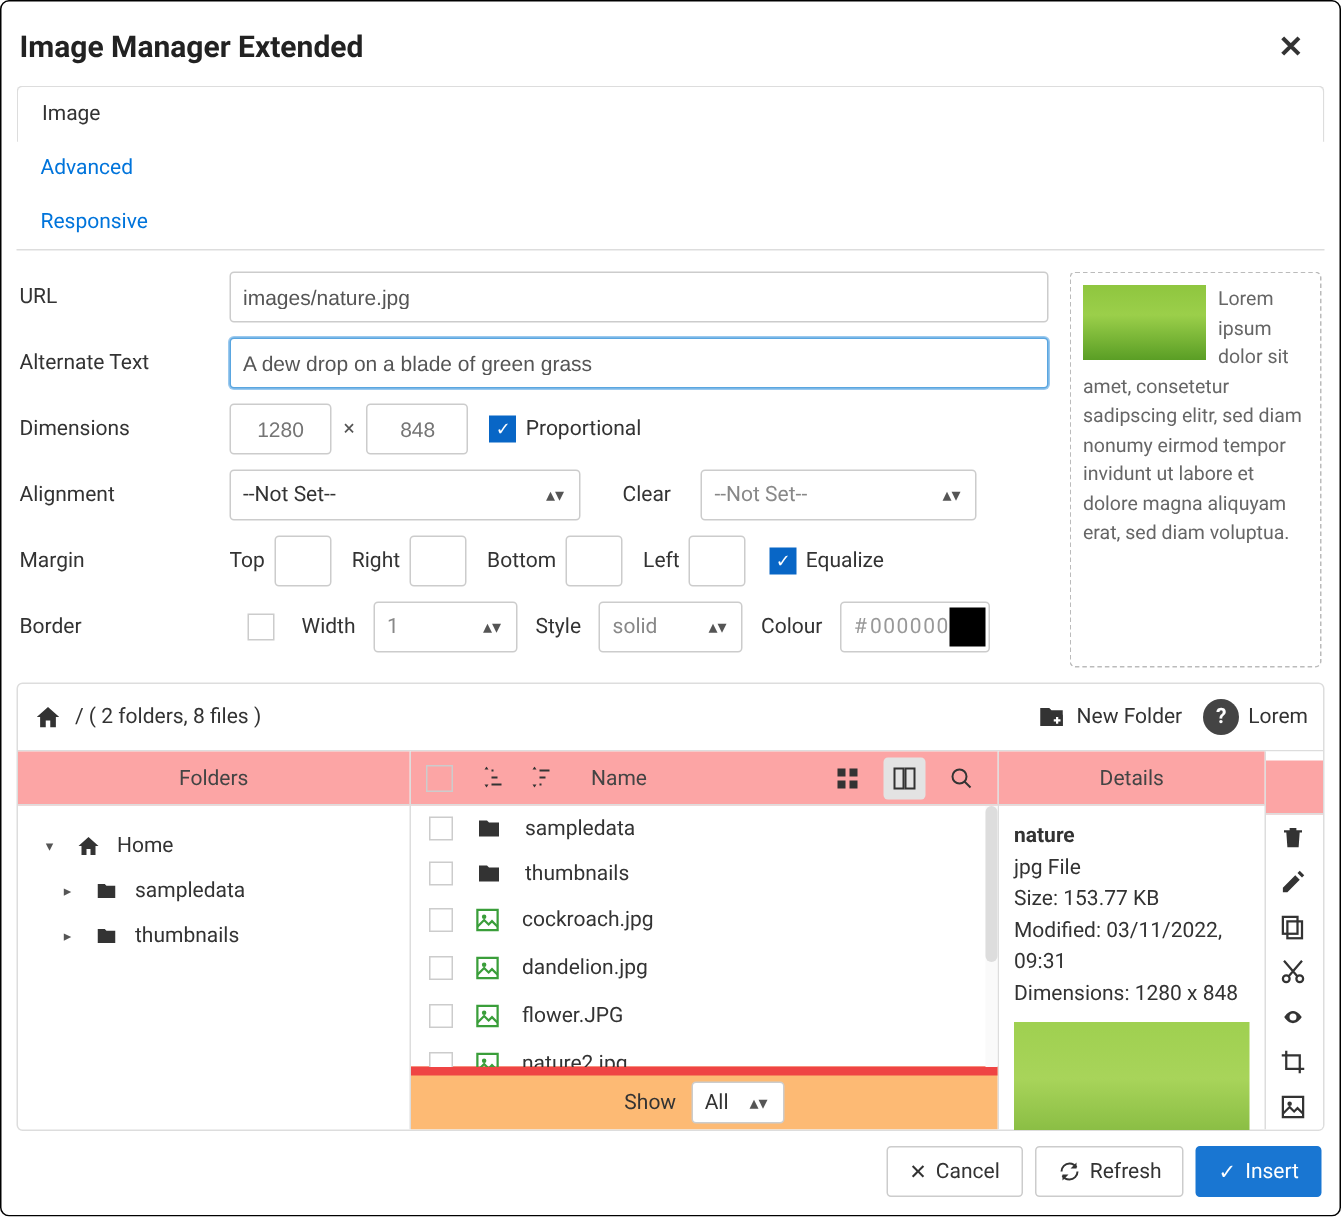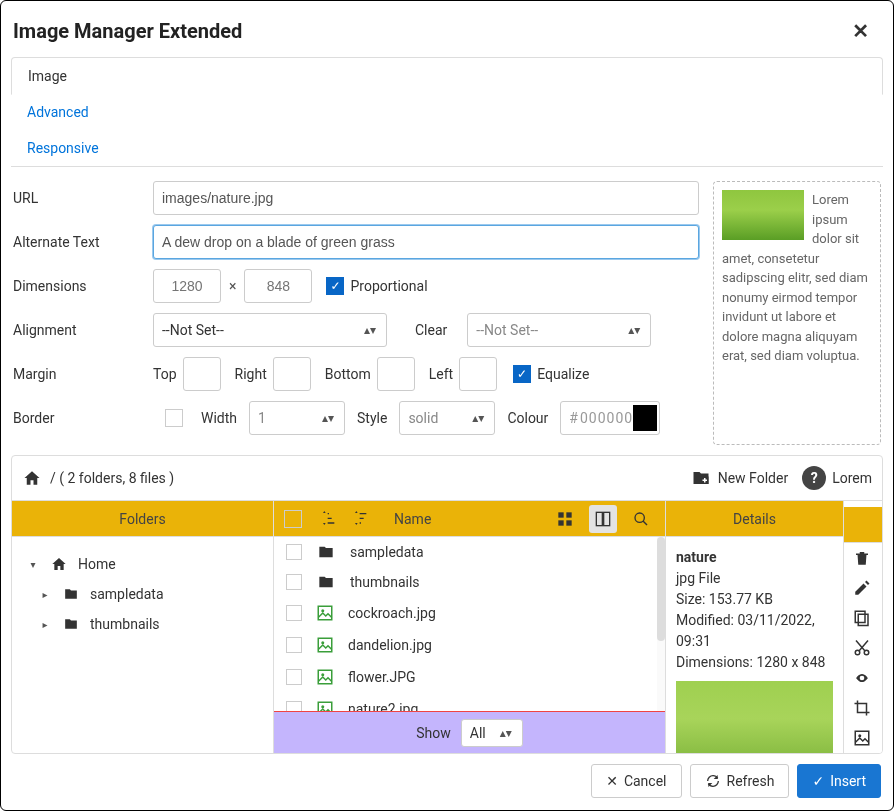--- a/index.html
+++ b/index.html
@@ -32,41 +32,41 @@
   .color-swatch { width: 26px; height: 26px; background: #000; display: inline-block; vertical-align: middle; margin-left: -2px; }
   .preview { width: 168px; border: 1px dashed #bbb; border-radius: 4px; padding: 8px; font-size: 13px; color: #666; line-height: 1.5; }
   .preview-img { width: 82px; height: 50px; background: linear-gradient(to bottom, #8fc63f 0%, #9bcf4a 40%, #5a9e25 100%); display: inline-block; float: left; margin: 0 8px 2px 0; }
   .browser { border: 1px solid #ddd; margin: 6px 10px 0 10px; flex: 1; display: flex; flex-direction: column; min-height: 0; border-radius: 4px; overflow: hidden; }
   .crumb-bar { display: flex; align-items: center; padding: 10px 10px; border-bottom: 1px solid #ddd; font-size: 14px; }
   .crumb-bar .home-ic { margin-right: 8px; }
   .crumb-bar .spacer { flex: 1; }
   .crumb-btn { display: flex; align-items: center; gap: 6px; margin-left: 14px; cursor: pointer; }
   .help-ic { width: 24px; height: 24px; border-radius: 50%; background: #444; color: #fff; display: inline-flex; align-items: center; justify-content: center; font-weight: bold; font-size: 14px; }
   .browser-cols { flex: 1; display: flex; min-height: 0; }
-  .col-head { background: #eab308; border-bottom: 1px solid #ddd; height: 36px; display: flex; align-items: center; padding: 0 10px; color: #444; font-size: 14px; }
+  .col-head { background: #fca5a5; border-bottom: 1px solid #ddd; height: 36px; display: flex; align-items: center; padding: 0 10px; color: #444; font-size: 14px; }
   .col { border-right: 1px solid #ddd; display: flex; flex-direction: column; }
   .col.folders { width: 262px; }
   .col.files { flex: 1; position: relative; min-width: 0; }
   .col.details { width: 178px; }
   .col.actions { width: 38px; border-right: none; background: #fff; }
   .folders-body { padding: 12px 8px; }
   .tree-item { display: flex; align-items: center; gap: 10px; padding: 7px 6px; font-size: 14px; }
   .tree-item .caret { width: 14px; text-align: center; color: #555; font-size: 10px; }
   .files-head { justify-content: flex-start; gap: 10px; }
   .files-head .sort { margin-left: 4px; }
   .files-head .name-lbl { margin-left: 14px; flex: 1; }
   .view-btn { width: 28px; height: 28px; display: inline-flex; align-items: center; justify-content: center; border-radius: 3px; cursor: pointer; }
   .view-btn.active { background: #e3e3e3; }
   .file-row { display: flex; align-items: center; gap: 14px; padding: 7px 12px; font-size: 14px; }
   .file-row.selected { background: #cfe8f8; font-weight: 700; }
   .file-row .cb { width: 16px; height: 16px; border: 1px solid #ccc; display: inline-block; flex-shrink: 0; background: #fff; }
   .file-row.selected .cb { background: #0866c6; border-color: #0866c6; position: relative; }
   .file-row.selected .cb::after { content: "✓"; color: #fff; font-size: 12px; position: absolute; left: 1px; top: -2px; }
   .files-body { flex: 1; overflow: auto; }
-  .files-footer { border-top: 1px solid #ef4444; height: 42px; display: flex; align-items: center; justify-content: center; gap: 10px; background: #c4b5fd; }
+  .files-footer { border-top: 6px solid #ef4444; height: 42px; display: flex; align-items: center; justify-content: center; gap: 10px; background: #fdba74; }
   .details-body { padding: 10px 10px; font-size: 14px; color: #333; line-height: 1.5; overflow: auto; flex: 1; }
   .details-body .dname { font-weight: 700; }
   .detail-img { width: 100%; height: 108px; background: linear-gradient(to bottom, #9fd050 0%, #a8d45a 35%, #6ca72e 100%); margin-top: 8px; }
   .actions { padding-top: 6px; }
   .action-ic { width: 36px; height: 30px; display: flex; align-items: center; justify-content: center; color: #333; cursor: pointer; }
   .footer { display: flex; justify-content: flex-end; gap: 8px; padding: 10px 12px 12px 12px; }
   .btn { height: 34px; border: 1px solid #ccc; border-radius: 3px; padding: 0 14px; display: inline-flex; align-items: center; gap: 6px; font-size: 14px; cursor: pointer; background: #fff; }
   .btn.primary { background: #1976d2; border-color: #1976d2; color: #fff; }
   .ic { display: inline-flex; }
   svg { display: block; }

